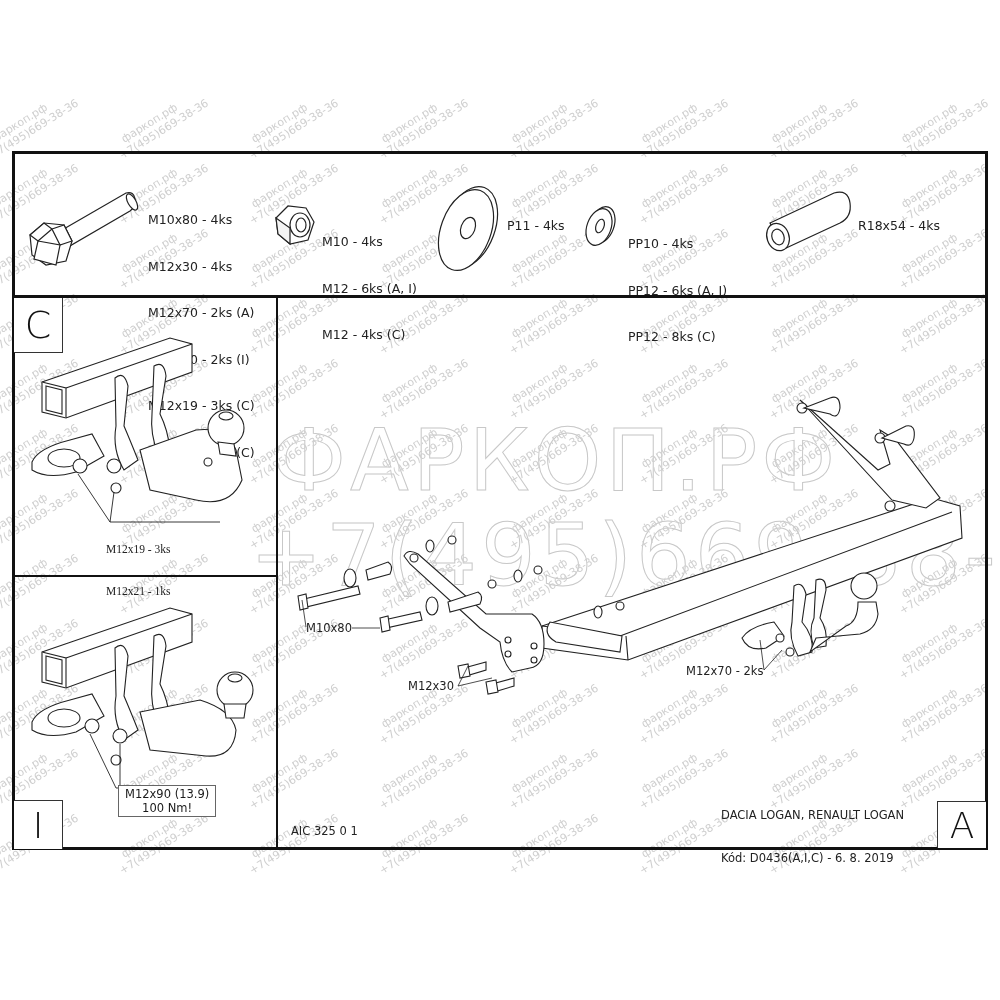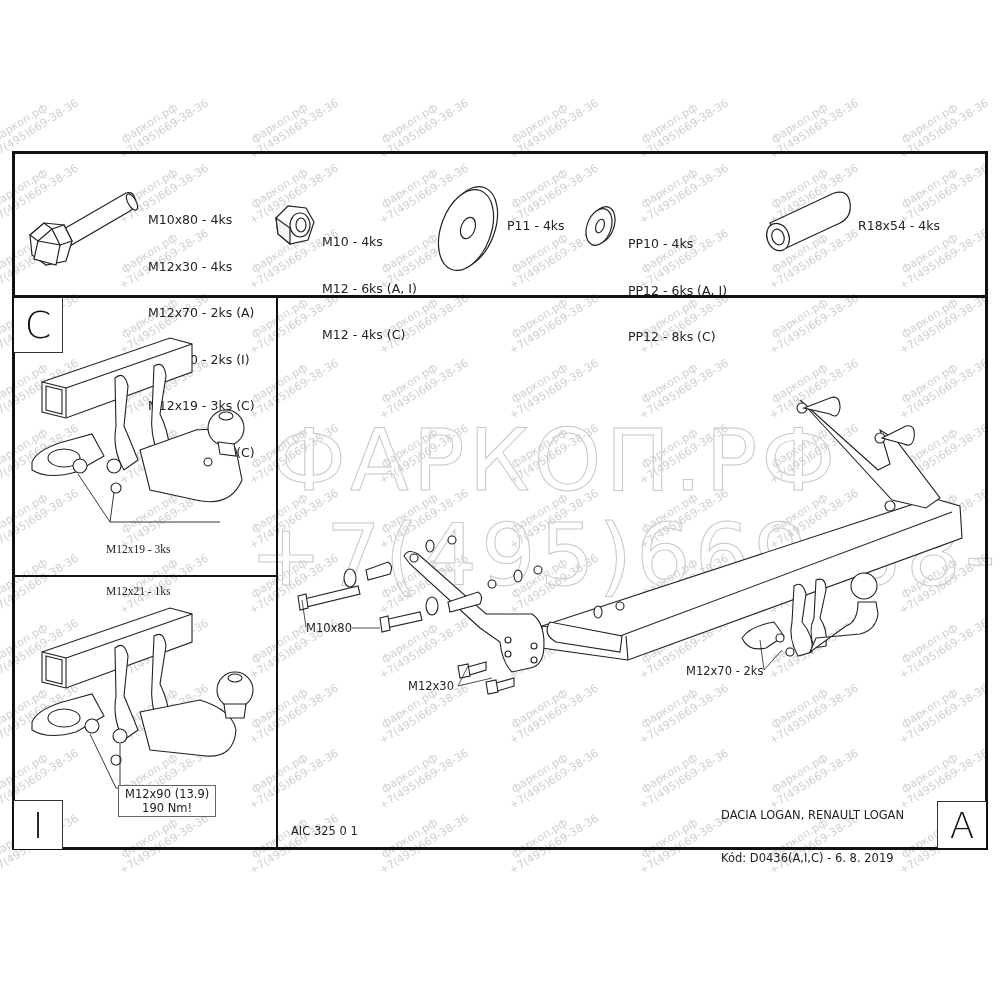--- a/index.html
+++ b/index.html
@@ -349,21 +349,21 @@
     <circle cx="96" cy="160" r="5"></circle>
   </g>
   <g stroke="#222" stroke-width="0.9" fill="none">
     <line x1="70" y1="134" x2="96" y2="188"></line>
     <line x1="100" y1="144" x2="100" y2="188"></line>
     <line x1="96" y1="188" x2="112" y2="188"></line>
   </g>
 </svg>
 <div class="torque" style="left:118px; top:785px;">
   <div>M12x90 (13.9)</div>
-  <div>190 Nm!</div>
+  <div>100 Nm!</div>
 </div>
 <div class="corner-box" style="left:14px; top:800px; width:48px; height:48px; border-left:none; border-bottom:none; font-size:36px;">I</div>
 
 <svg style="left:280px; top:390px;" width="700" height="320" viewBox="0 0 700 320">
   <g fill="#fff" stroke="#222" stroke-width="1.1">
 
     <path d="M262 236 L652 108 L680 116 L682 148 L348 270 L262 258 Z"></path>
     <path d="M340 246 L672 122 M348 270 L346 246"></path>
     <path d="M262 236 L340 246"></path>
 

